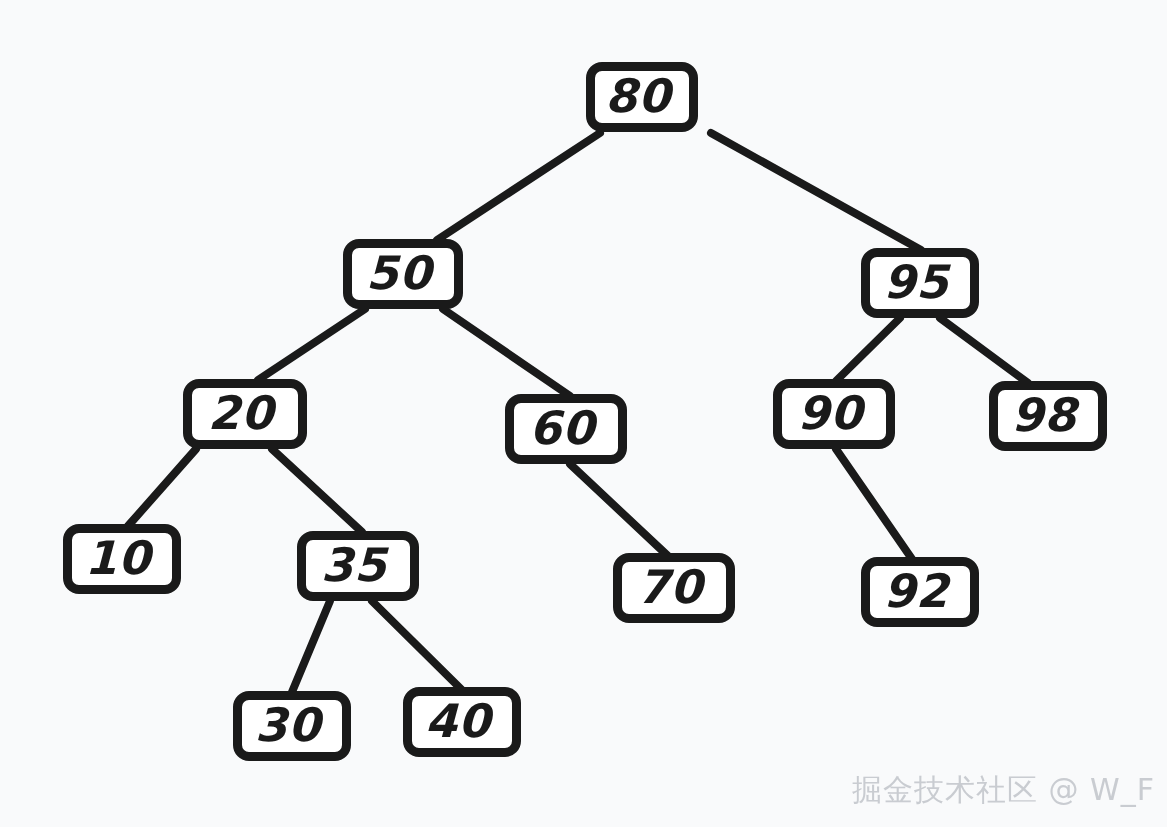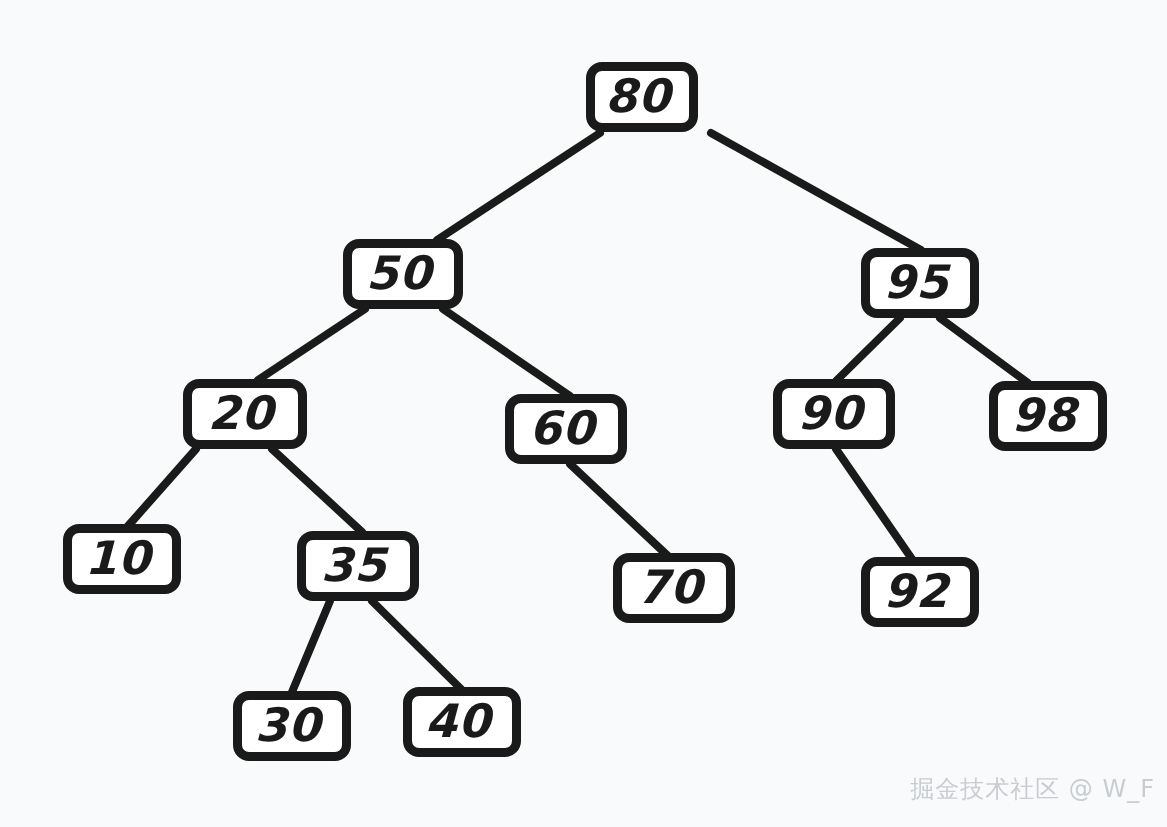--- a/index.html
+++ b/index.html
@@ -50,23 +50,23 @@
     letter-spacing: 1px;
     font-style: italic;
   }
   .node .val {
     transform: skewX(-4deg) translateY(-1px);
     display: inline-block;
   }
   #watermark {
     position: absolute;
     right: 12px;
-    bottom: 22px;
+    bottom: 16px;
     font-family: "DejaVu Sans", sans-serif;
-    font-size: 24px;
+    font-size: 30px;
     color: #c9ccd1;
     letter-spacing: 1px;
     white-space: nowrap;
     user-select: none;
     margin-left: 47px;
   }
 </style>
 </head>
 <body>
 

